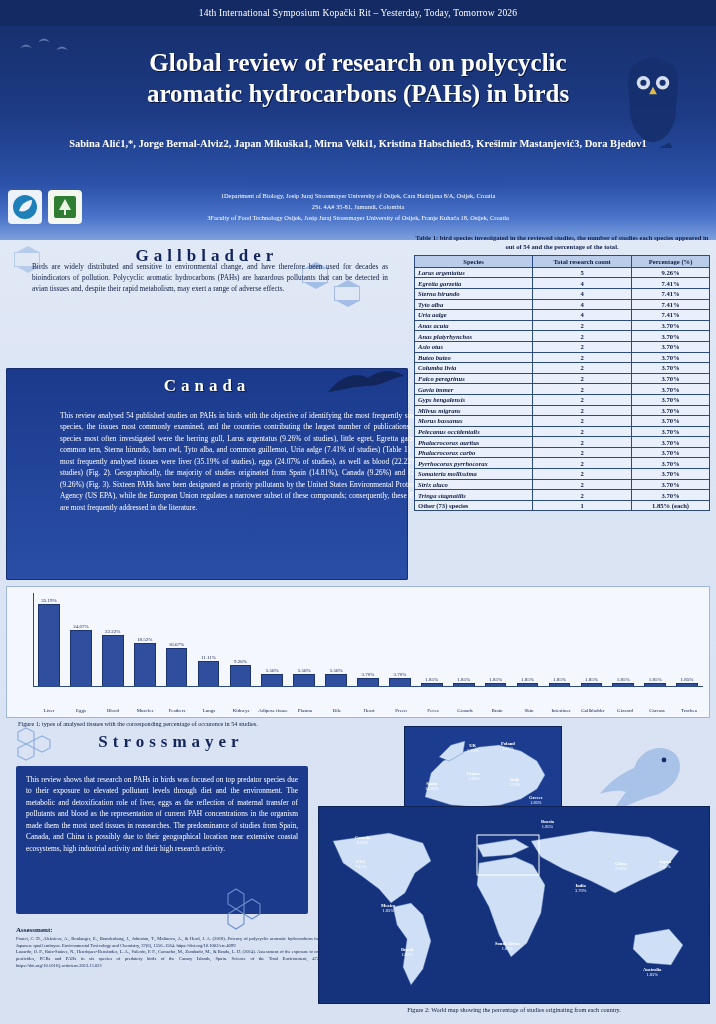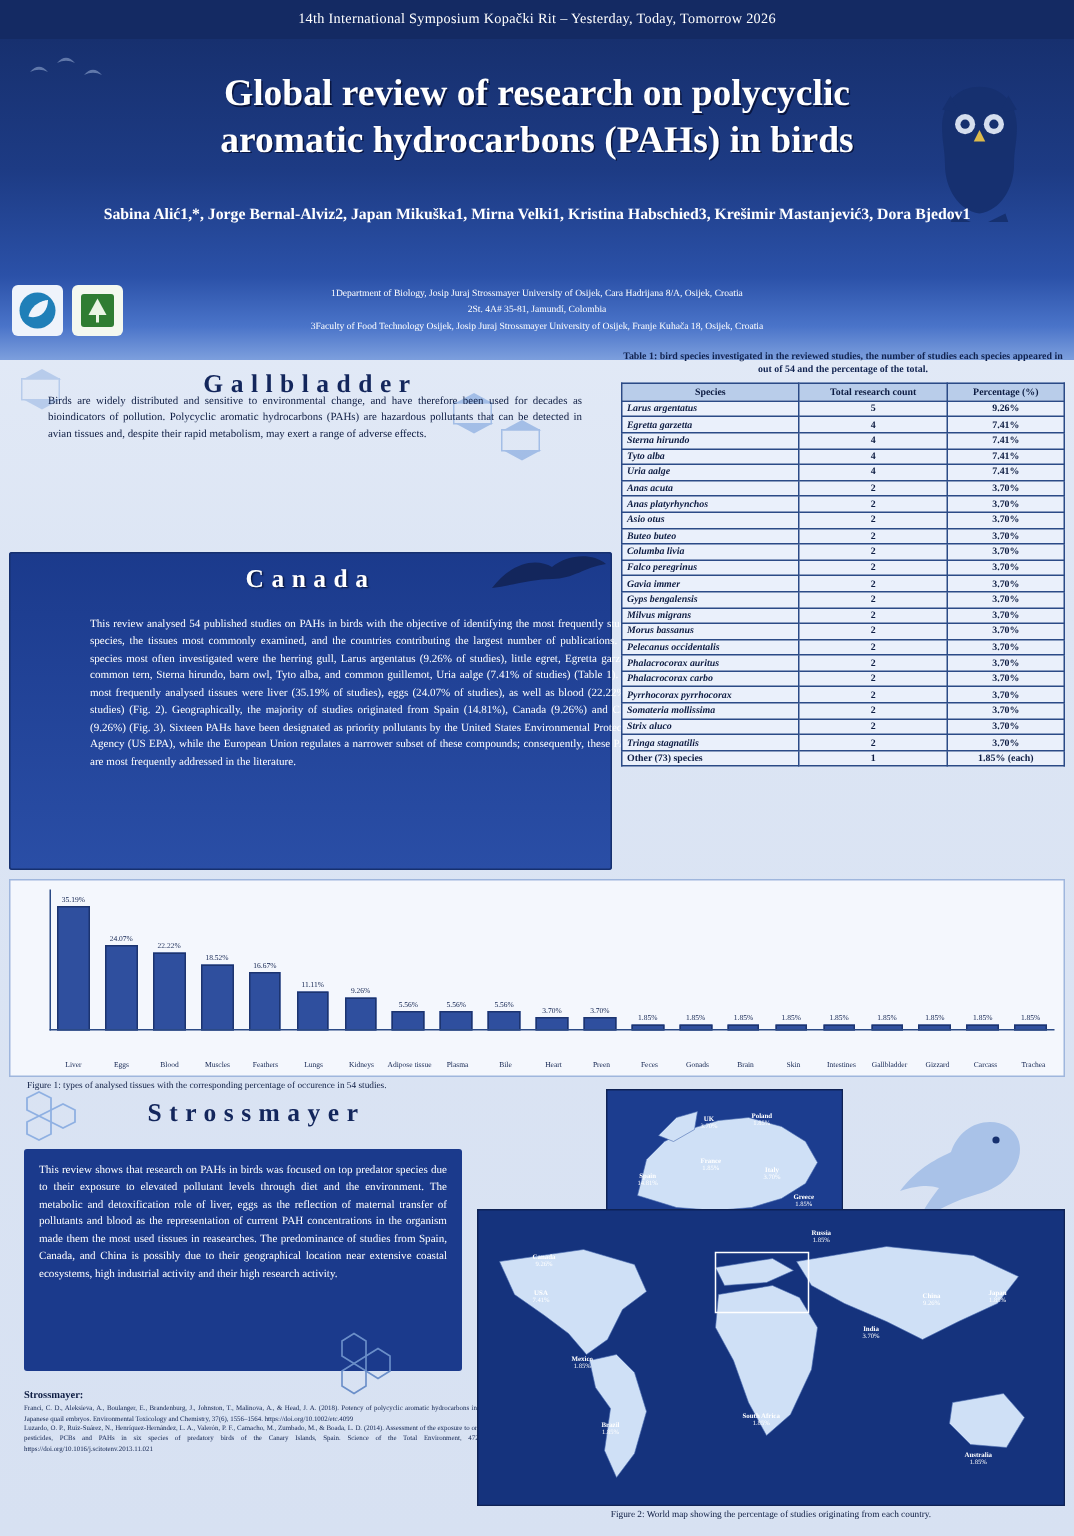--- a/index.html
+++ b/index.html
@@ -517,21 +517,21 @@
   </svg>
   <svg style="position:absolute; left:214px; top:884px;" width="64" height="52" viewBox="0 0 64 52">
     <g fill="none" stroke="#6b8fc9" stroke-width="1.1">
       <polygon points="14,10 22,5 30,10 30,20 22,25 14,20"></polygon>
       <polygon points="30,20 38,15 46,20 46,30 38,35 30,30"></polygon>
       <polygon points="14,30 22,25 30,30 30,40 22,45 14,40"></polygon>
     </g>
   </svg>
 
   <div class="refs">
-    <h4>Strossmayer:</h4>
+    <h4>Assessment:</h4>
     <p>Franci, C. D., Aleksieva, A., Boulanger, E., Brandenburg, J., Johnston, T., Malinova, A., &amp; Head, J. A. (2018). Potency of polycyclic aromatic hydrocarbons in chicken and Japanese quail embryos. Environmental Toxicology and Chemistry, 37(6), 1556–1564. https://doi.org/10.1002/etc.4099</p>
     <p>Luzardo, O. P., Ruiz-Suárez, N., Henríquez-Hernández, L. A., Valerón, P. F., Camacho, M., Zumbado, M., &amp; Boada, L. D. (2014). Assessment of the exposure to organochlorine pesticides, PCBs and PAHs in six species of predatory birds of the Canary Islands, Spain. Science of the Total Environment, 472, 146–153. https://doi.org/10.1016/j.scitotenv.2013.11.021</p>
   </div>
 
   <div class="map-eu">
     <svg width="158" height="92" viewBox="0 0 158 92">
       <rect width="158" height="92" fill="#1c3d8f"></rect>
       <path class="map-land" d="M20 70 L26 46 L38 34 L54 26 L74 20 L94 18 L116 24 L132 34 L140 48 L132 62 L116 72 L96 78 L72 80 L46 78 Z"></path>
       <path class="map-land" d="M34 30 L46 18 L60 14 L58 26 L44 34 Z"></path>
     </svg>

